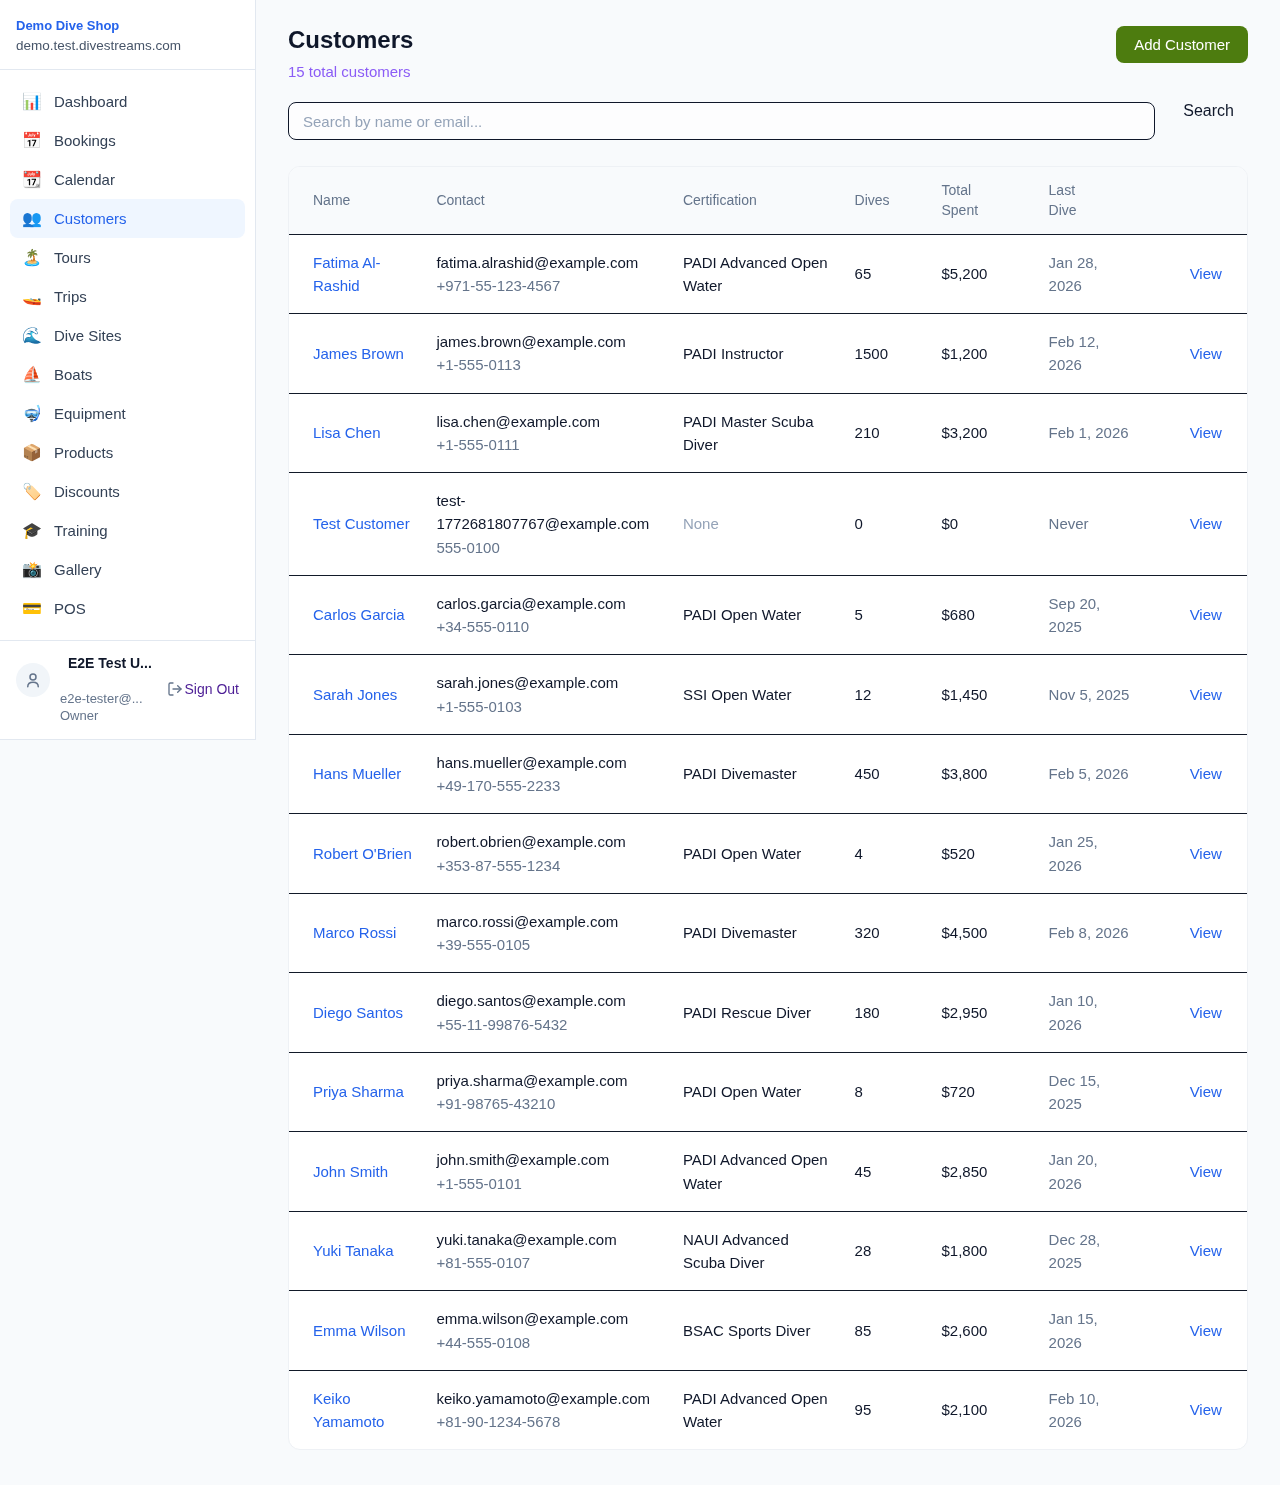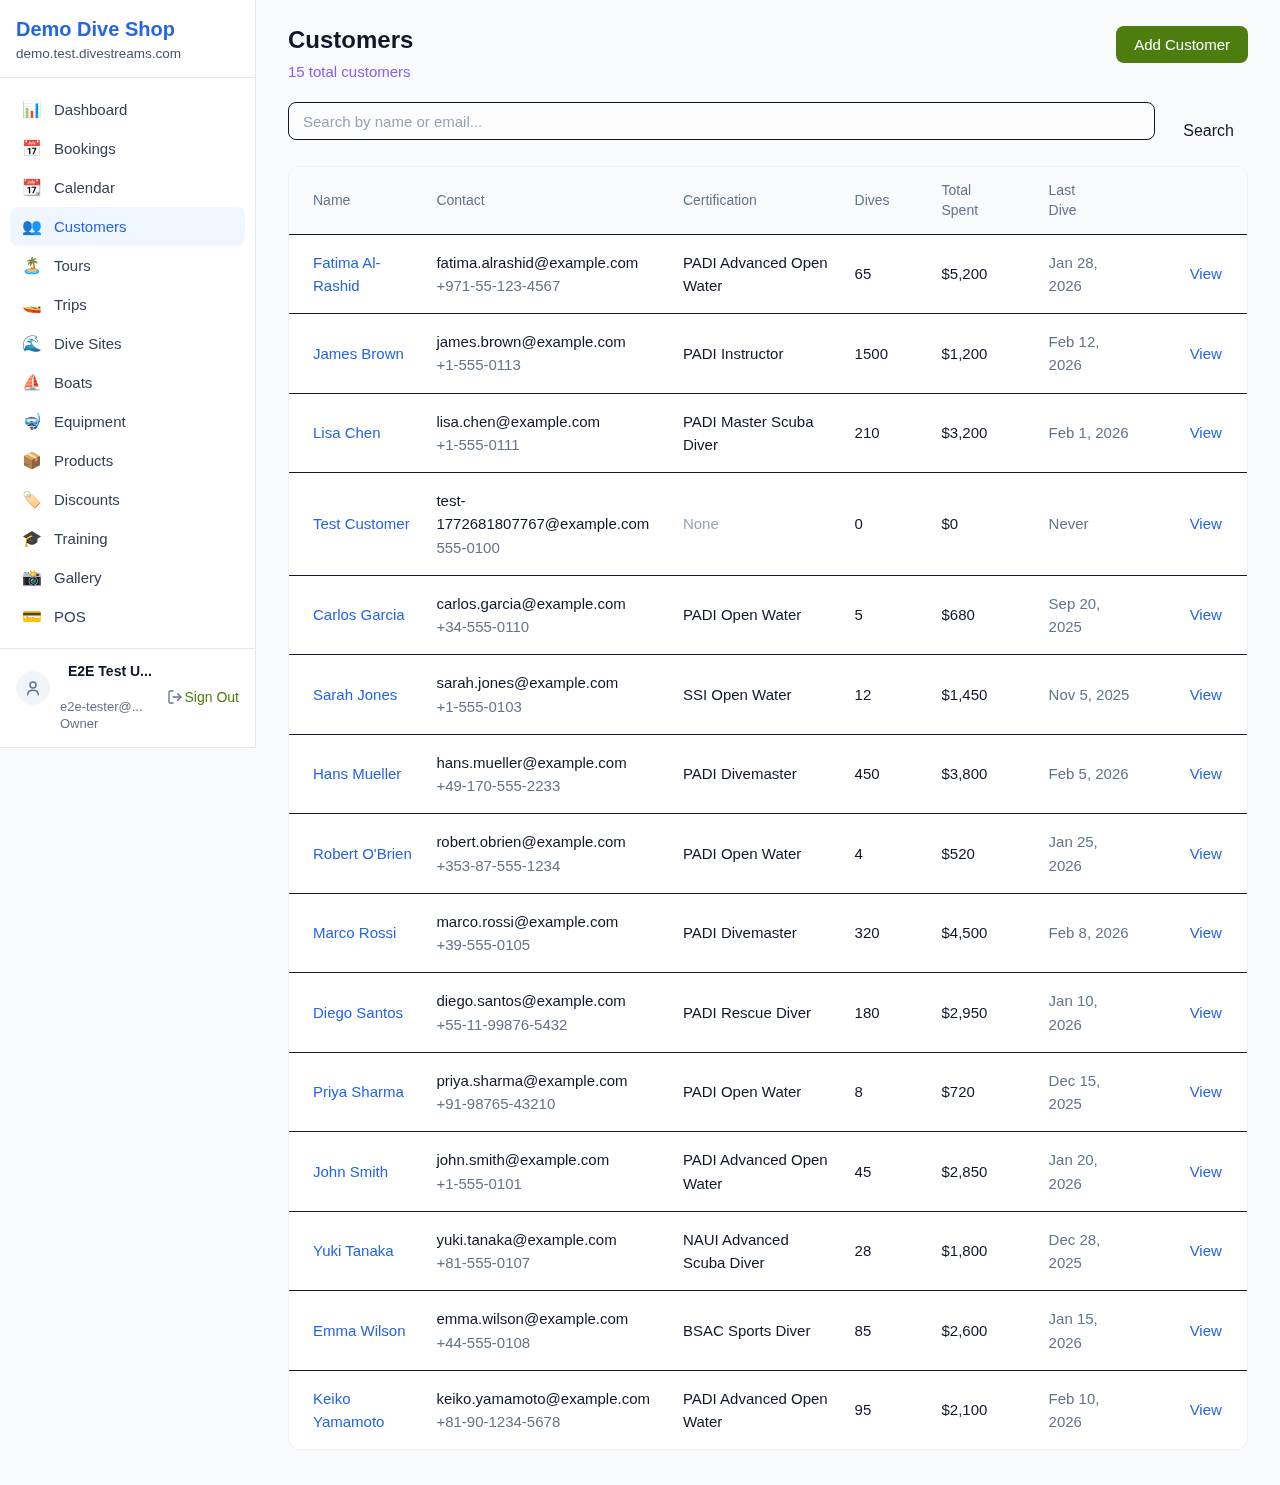--- a/index.html
+++ b/index.html
@@ -12,21 +12,21 @@
     position:relative;
   }
   
   .sidebar {
     position:absolute; left:0; top:0; width:256px;
     background:#ffffff;
     border-right:1px solid #e2e8f0;
     border-bottom:1px solid #e2e8f0;
   }
   .brand { padding:18px 16px 16px 16px; border-bottom:1px solid #e2e8f0; }
-  .brand-title { color:#2563eb; font-size:20px; font-weight:bold; }
+  .brand-title { color:#2563eb; font-size:13px; font-weight:bold; }
   .brand-sub { color:#475569; font-size:13.5px; margin-top:5px; }
   .nav { padding:12px 10px; }
   .nav-item {
     display:flex; align-items:center; gap:12px;
     padding:10px 12px; border-radius:8px;
     font-size:15px; color:#334155; cursor:pointer;
   }
   .nav-item .nav-icon { width:20px; font-size:16px; text-align:center; flex:none; }
   .nav-item.active { background:#eff6ff; color:#2563eb; }
   .side-footer {
@@ -39,35 +39,35 @@
     background:#f1f5f9; flex:none;
     display:flex; align-items:center; justify-content:center;
     margin-top:8px;
   }
   .user-block { flex:1; min-width:0; }
   .user-name { font-size:14px; font-weight:bold; color:#0f172a; white-space:nowrap; overflow:hidden;padding-left:8px; }
   .user-email { font-size:13px; color:#64748b; margin-top:20px; white-space:nowrap; overflow:hidden; }
   .user-role { font-size:13px; color:#64748b; margin-top:2px; }
   .signout {
     display:flex; align-items:center; gap:2px;
-    color:#4d7c0f; font-size:14px; background:none; border:none;
+    color:#4c1d95; font-size:14px; background:none; border:none;
     cursor:pointer; font-family:inherit; align-self:center; flex:none;
     padding:0;
   }
   
   .main { position:absolute; left:256px; top:0; width:1024px; padding:26px 32px; }
   .page-head { display:flex; justify-content:space-between; align-items:flex-start; }
   .page-title { font-size:24px; font-weight:bold; color:#0f172a; }
   .page-sub { font-size:15px; color:#8b5cf6; margin-top:9px; }
   .btn-primary {
     background:#4d7c0f; color:#ffffff; border:none; border-radius:8px;
     font-size:15px; font-weight:500; padding:10px 18px; cursor:pointer;
     font-family:inherit;
   }
-  .search-row { display:flex; align-items:flex-end; margin-top:22px; }
+  .search-row { display:flex; align-items:flex-start; margin-top:22px; }
   .search-input {
     flex:1; height:38px; border:1px solid #0f172a; border-radius:8px;
     background:#fdfdfe; padding:0 14px; font-size:15px; color:#0f172a;
     font-family:inherit; outline:none;
   }
   .search-input::placeholder { color:#94a3b8; }
   .btn-text {
     background:none; border:none; color:#0f172a; font-size:16px;
     padding:0 14px 0 28px; cursor:pointer; font-family:inherit;
   }

